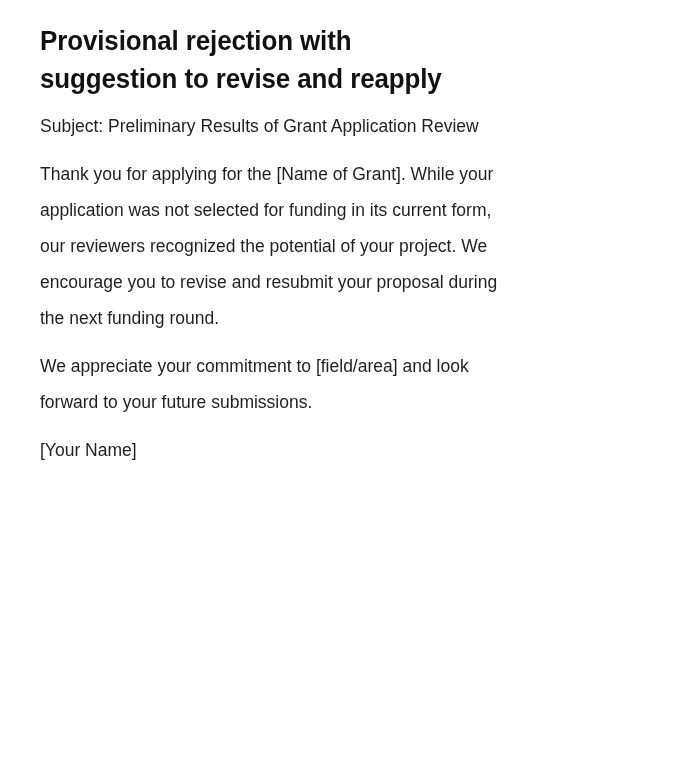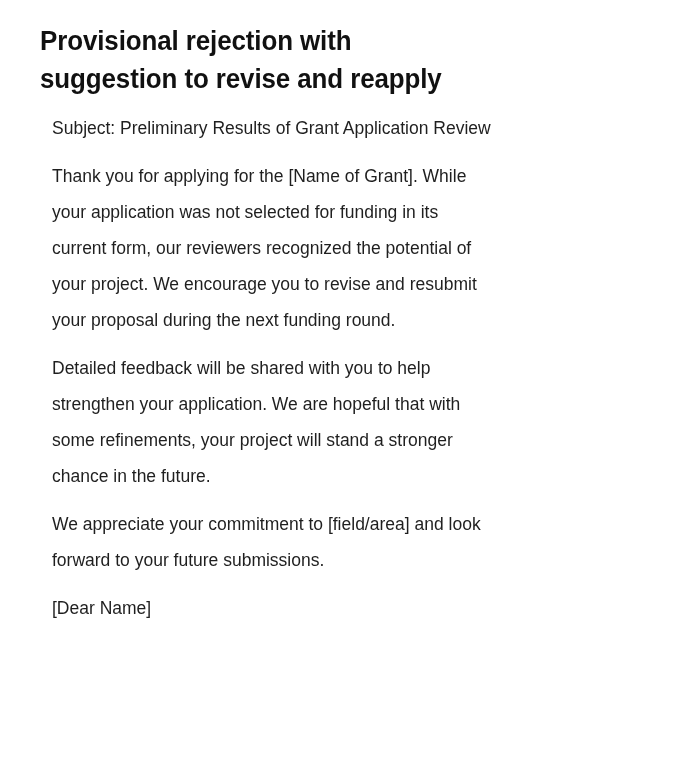--- a/index.html
+++ b/index.html
@@ -31,21 +31,21 @@
     font-weight: 700;
     line-height: 38px;
     letter-spacing: -0.1px;
     color: #111111;
     max-width: 600px;
     transform: scaleX(0.96);
     transform-origin: left top;
   }
 
   .body-block {
-    margin: 12px;
+    margin: 0;
   }
 
   .para {
     margin: 0 0 12px 0;
     padding: 0;
     font-family: "Liberation Sans", "DejaVu Sans", sans-serif;
     font-size: 17.5px;
     font-weight: 400;
     line-height: 36px;
     color: #1f1f1f;
@@ -65,21 +65,20 @@
 
   <h1 class="article-title">Provisional rejection with suggestion to revise and reapply</h1>
 
   <div class="body-block">
 
     <p class="para">Subject: Preliminary Results of Grant Application Review</p>
 
 
     <p class="para">Thank you for applying for the [Name of Grant]. While your application was not selected for funding in its current form, our reviewers recognized the potential of your project. We encourage you to revise and resubmit your proposal during the next funding round.</p>
 
-    <p class="para">Detailed feedback will be shared with you to help strengthen your application. We are hopeful that with some refinements, your project will stand a stronger chance in the future.</p>
 
     <p class="para">We appreciate your commitment to [field/area] and look forward to your future submissions.</p>
 
 
-    <p class="para">[Dear Name]</p>
+    <p class="para">[Your Name]</p>
 
   </div>
 </div>
 
 </body></html>

